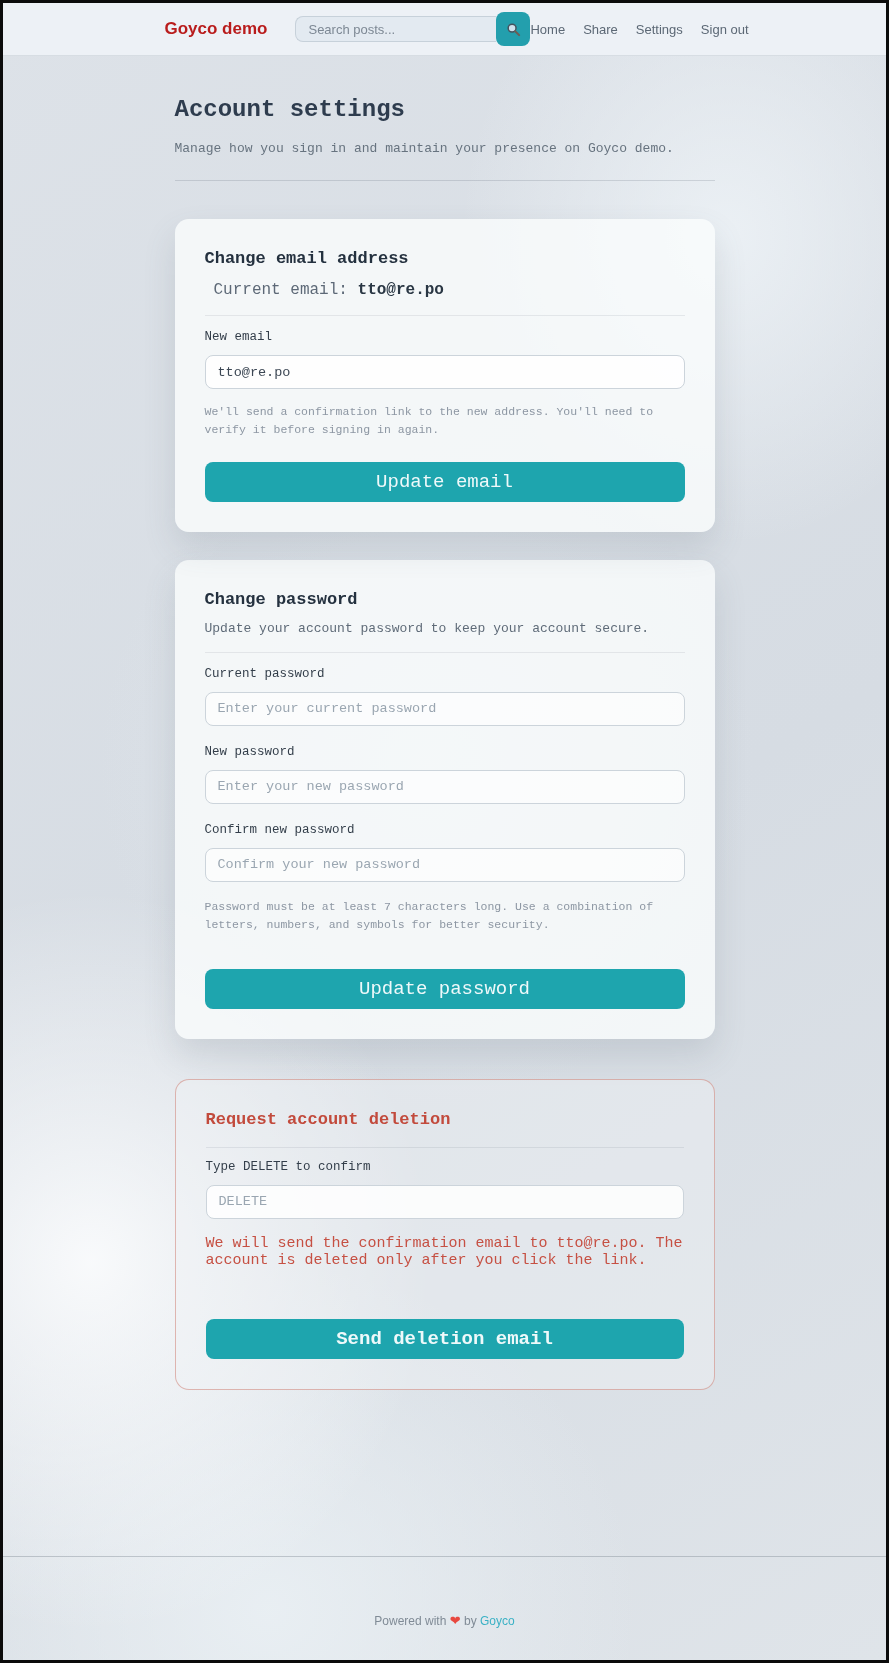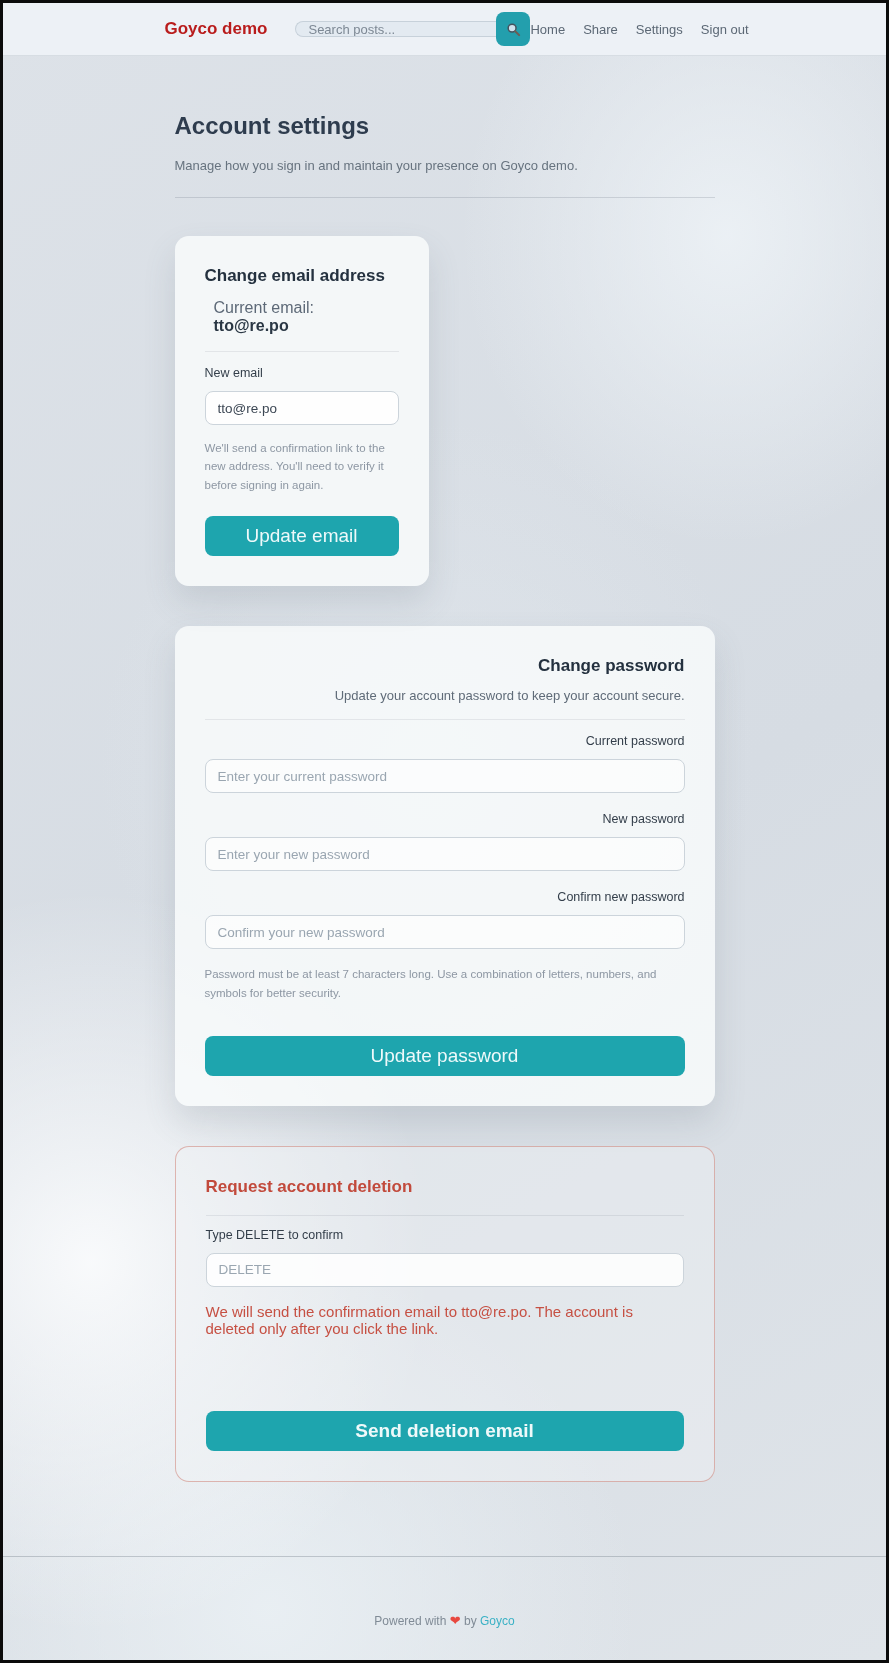--- a/index.html
+++ b/index.html
@@ -45,21 +45,21 @@
     cursor: pointer;
   }
   .search-group {
     display: flex;
     align-items: center;
     margin-left: 28px;
     width: 250px;
   }
   .search-input {
     flex: 1;
-    height: 16px;
+    height: 26px;
     border: 1px solid #c7d1da;
     border-radius: 8px 0 0 8px;
     border-right: none;
     background: #e3eaf1;
     padding: 0 12px;
     font-size: 13px;
     color: #3c4754;
     font-family: inherit;
     outline: none;
     min-width: 0;
@@ -88,42 +88,43 @@
     text-decoration: none;
     white-space: nowrap;
     cursor: pointer;
   }
 
   
   main {
     flex: 1 1 auto;
     width: 540px;
     margin: 0 auto;
-    padding-top: 56px;
+    padding-top: 40px;
+    font-family: Liberation Mono, monospace;
   }
   .page-title {
     margin: 0;
     font-size: 24px;
     font-weight: 700;
     color: #2e3c4e;
   }
   .page-subtitle {
     margin: 18px 0 0;
     font-size: 13px;
     color: #67737f;
   }
   .page-divider {
     border: none;
     border-top: 1px solid rgba(70,85,100,0.18);
     margin: 24px 0 0;
   }
 
   .cards-row {
     display: grid;
-    grid-template-columns: 1fr 1fr;
+    grid-template-columns: 1fr;
     gap: 32px;
     margin-top: 38px;
   }
   .card {
     background: rgba(250,252,253,0.8);
     border-radius: 14px;
     padding: 30px;
     box-shadow: 0 16px 32px rgba(90,100,115,0.16);
     display: flex;
     flex-direction: column;
@@ -181,21 +182,21 @@
     border: none;
     border-radius: 8px;
     background: #1ea5ae;
     color: #eef9fa;
     font-size: 19px;
     font-family: inherit;
     cursor: pointer;
   }
   .btn.push { margin-top: auto; }
 
-  .card.wide { margin-top: 40px; align-items: flex-end; }
+  .card.wide { margin-top: 28px; }
   .card-sub {
     margin: 12px 0 0;
     font-size: 13px;
     color: #5f6b78;
   }
   .pw-help { margin: 16px 0 0; }
   .pw-btn { margin-top: 34px; }
 
   .card.danger {
     margin-top: 40px;
@@ -210,21 +211,21 @@
     color: #5f6b78;
     line-height: 1.65;
   }
   .danger .card-divider { margin: 18px 0 12px; }
   .warning-text {
     margin: 16px 0 0;
     font-size: 15px;
     color: #c65043;
   }
   .danger-btn {
-    margin-top: 74px;
+    margin-top: 50px;
     font-weight: 700;
   }
 
   
   footer {
     flex: 0 0 auto;
     border-top: 1px solid rgba(110,120,132,0.35);
     padding: 56px 0 32px;
     text-align: center;
     font-size: 12px;

